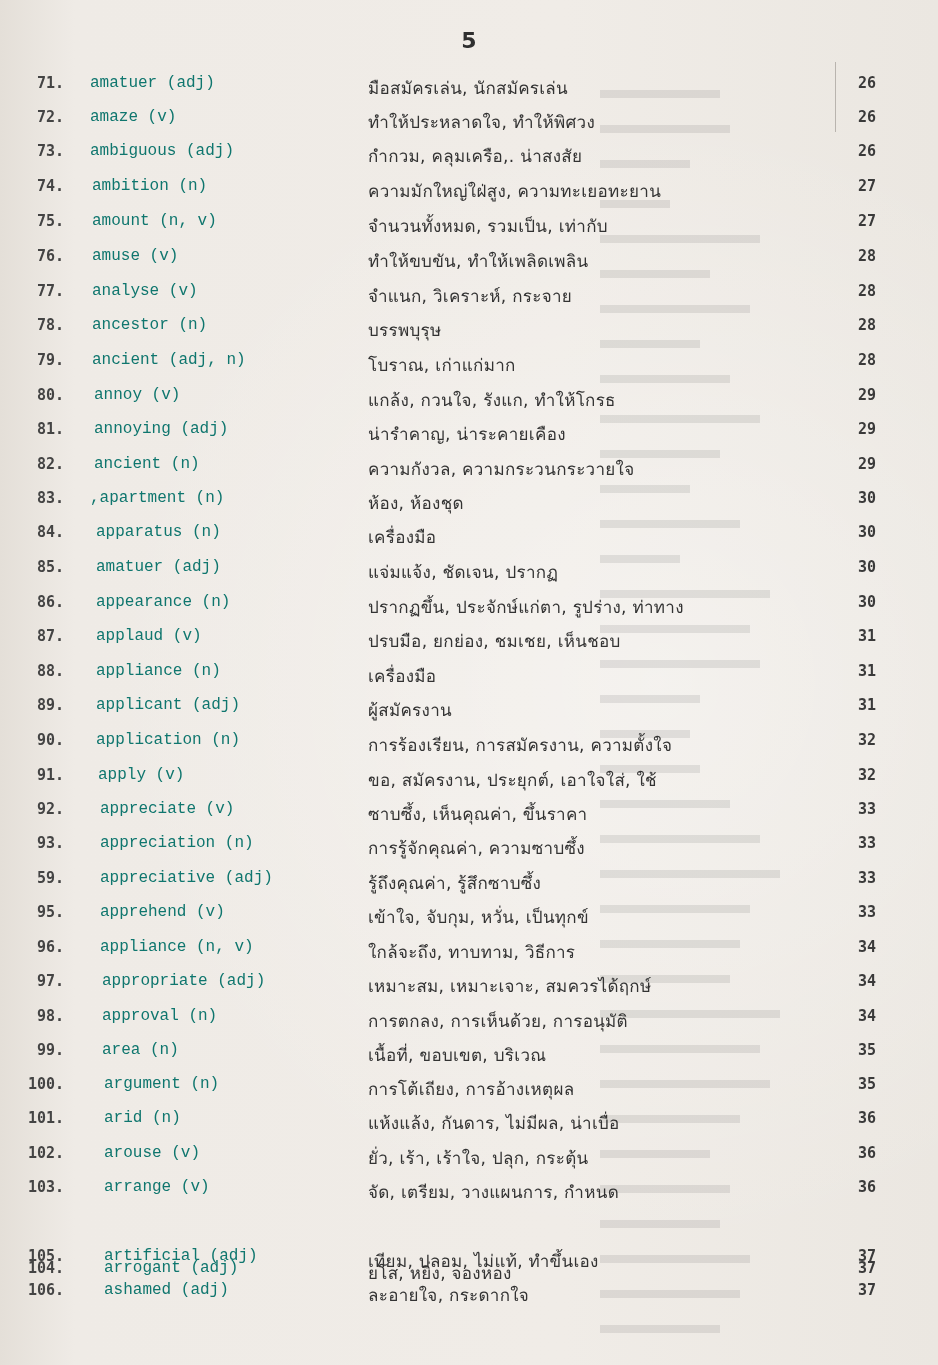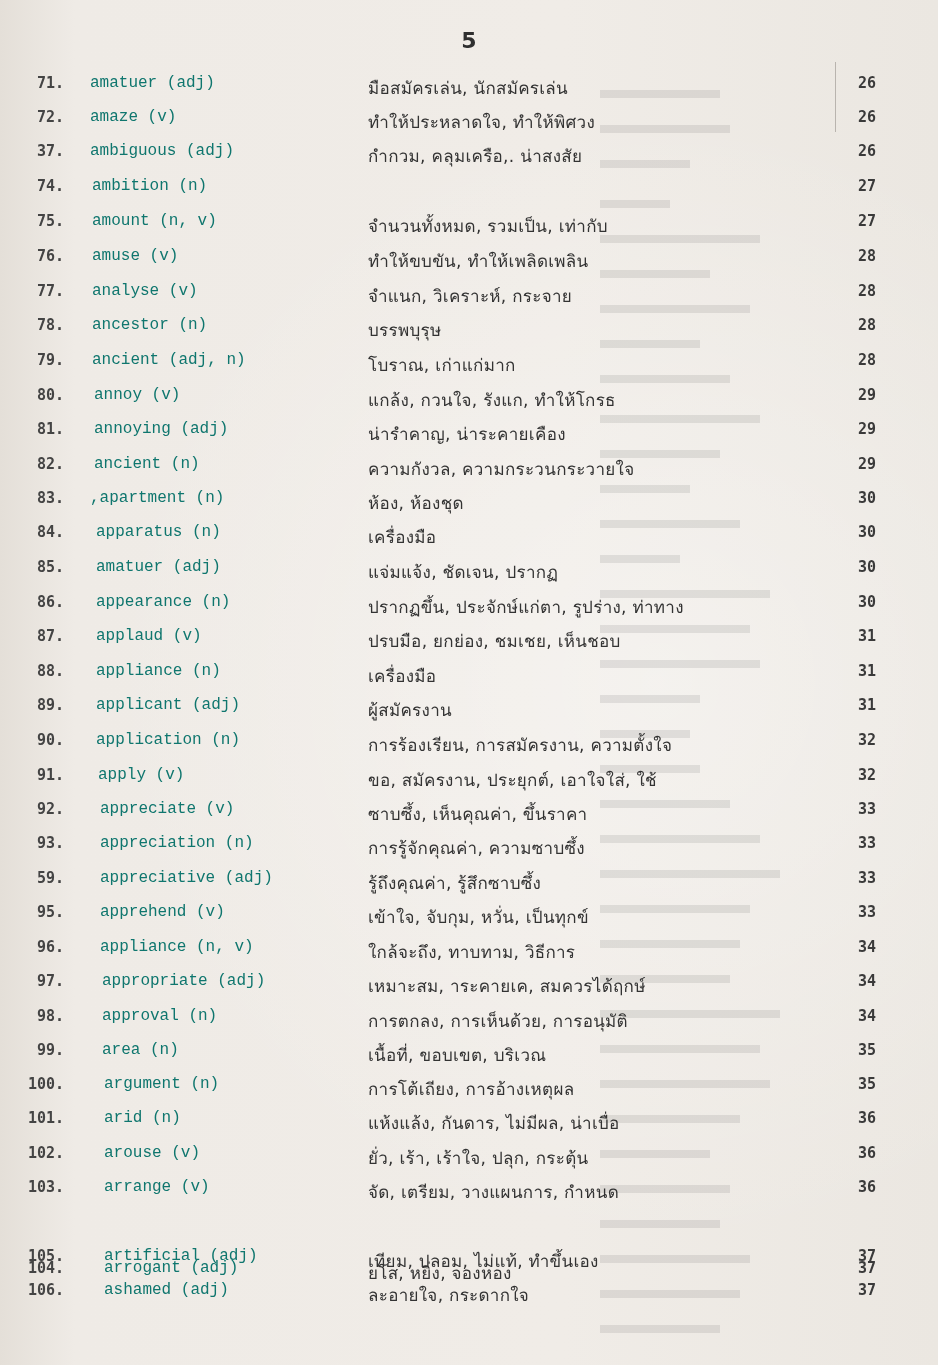--- a/index.html
+++ b/index.html
@@ -103,28 +103,29 @@
     <span class="thai">มือสมัครเล่น,  นักสมัครเล่น</span>
     <span class="pg">26</span>
   </div>
   <div class="entry" style="top:108px">
     <span class="idx" style="left:0">72.</span>
     <span class="word" style="left:90px">amaze (v)</span>
     <span class="thai">ทำให้ประหลาดใจ,  ทำให้พิศวง</span>
     <span class="pg">26</span>
   </div>
   <div class="entry" style="top:142px">
-    <span class="idx" style="left:0">37.</span>
+    <span class="idx" style="left:0">73.</span>
     <span class="word" style="left:90px">ambiguous (adj)</span>
     <span class="thai">กำกวม,  คลุมเครือ,.  น่าสงสัย</span>
     <span class="pg">26</span>
   </div>
   <div class="entry" style="top:177px">
     <span class="idx" style="left:0">74.</span>
     <span class="word" style="left:92px">ambition (n)</span>
+    <span class="thai">ความมักใหญ่ใฝ่สูง,  ความทะเยอทะยาน</span>
     <span class="pg">27</span>
   </div>
   <div class="entry" style="top:212px">
     <span class="idx" style="left:0">75.</span>
     <span class="word" style="left:92px">amount (n, v)</span>
     <span class="thai">จำนวนทั้งหมด,  รวมเป็น,  เท่ากับ</span>
     <span class="pg">27</span>
   </div>
   <div class="entry" style="top:247px">
     <span class="idx" style="left:0">76.</span>
@@ -248,21 +249,21 @@
   </div>
   <div class="entry" style="top:938px">
     <span class="idx" style="left:0">96.</span>
     <span class="word" style="left:100px">appliance (n, v)</span>
     <span class="thai">ใกล้จะถึง,  ทาบทาม,  วิธีการ</span>
     <span class="pg">34</span>
   </div>
   <div class="entry" style="top:972px">
     <span class="idx" style="left:0">97.</span>
     <span class="word" style="left:102px">appropriate (adj)</span>
-    <span class="thai">เหมาะสม,  าระคายเค,  สมควรได้ฤกษ์</span>
+    <span class="thai">เหมาะสม,  เหมาะเจาะ,  สมควรได้ฤกษ์</span>
     <span class="pg">34</span>
   </div>
   <div class="entry" style="top:1007px">
     <span class="idx" style="left:0">98.</span>
     <span class="word" style="left:102px">approval (n)</span>
     <span class="thai">การตกลง,  การเห็นด้วย,  การอนุมัติ</span>
     <span class="pg">34</span>
   </div>
   <div class="entry" style="top:1041px">
     <span class="idx" style="left:0">99.</span>

